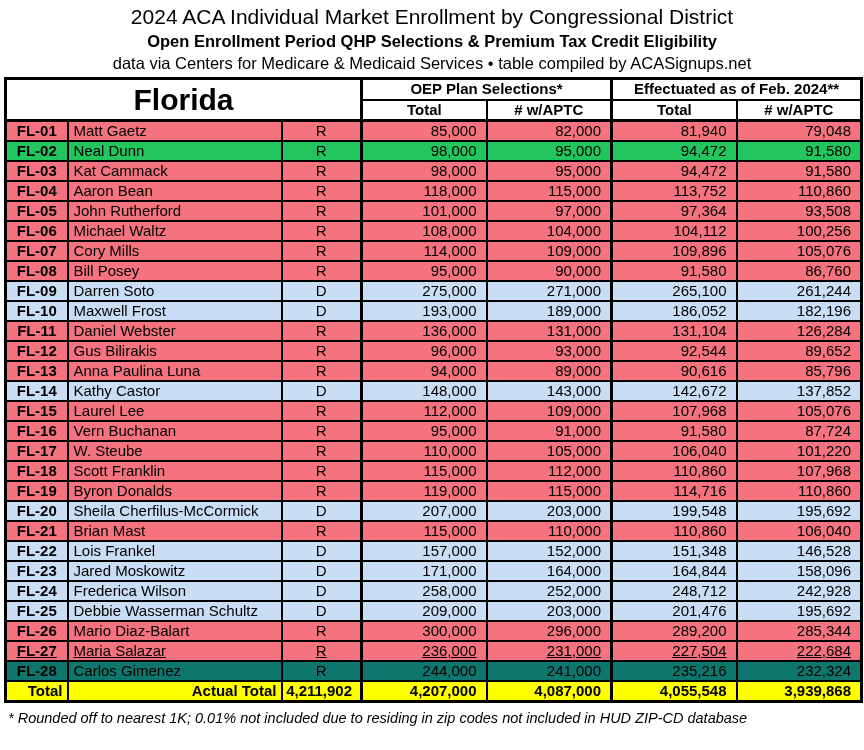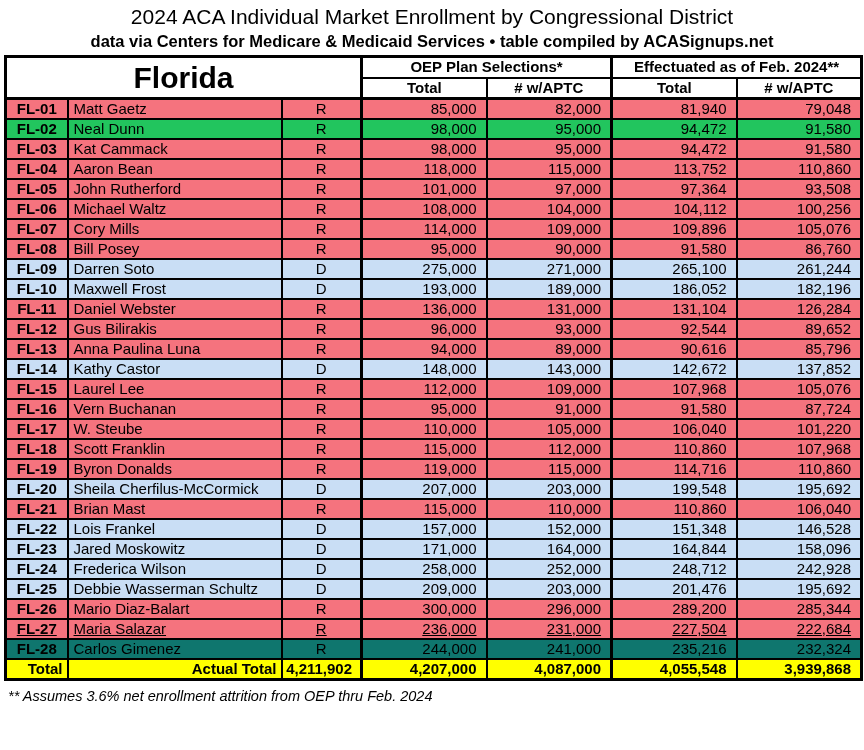--- a/index.html
+++ b/index.html
@@ -7,21 +7,21 @@
   body {
     width: 864px; height: 750px;
     background: #ffffff;
     font-family: "Liberation Sans", sans-serif;
     color: #000;
     overflow: hidden;
   }
   .titleblock { text-align: center; padding-top: 3px; }
   .title   { font-size: 21px; font-weight: normal; line-height: 27px; }
   .subtitle{ font-size: 16.5px; font-weight: bold; line-height: 22px; }
-  .byline  { font-size: 16.5px; font-weight: bold; line-height: 22px; text-align: center; }
+  .byline  { font-size: 16.5px; font-weight: normal; line-height: 22px; text-align: center; }
 
   table.enroll {
     border-collapse: collapse;
     table-layout: fixed;
     margin: 3px 4px 0 4px;
     width: 856px;
     border: 3px solid #000;
   }
   .enroll th, .enroll td {
     border: 2px solid #000;
@@ -47,20 +47,21 @@
   tfoot td.right { text-align: right; padding-right: 4px; }
   tfoot td.num   { text-align: right; padding-right: 9px; }
 
   .footnotes { margin: 5px 8px 0 8px; font-style: italic; font-size: 14.5px; line-height: 20px; }
 </style>
 </head>
 <body>
 
 <div class="titleblock">
   <div class="title">2024 ACA Individual Market Enrollment by Congressional District</div>
+  <div class="subtitle">Open Enrollment Period QHP Selections &amp; Premium Tax Credit Eligibility</div>
   <div class="byline">data via Centers for Medicare &amp; Medicaid Services • table compiled by ACASignups.net</div>
 </div>
 
 <table class="enroll">
   <colgroup>
     <col style="width:62px">
       <col style="width:214px">
       <col style="width:80px">
     <col style="width:125px">
       <col style="width:125px">
@@ -341,14 +342,14 @@
       <td class="num" style="padding-right:8px">4,211,902</td>
       <td class="num thick-l">4,207,000</td>
       <td class="num">4,087,000</td>
       <td class="num thick-l">4,055,548</td>
       <td class="num">3,939,868</td>
     </tr>
   </tfoot>
 </table>
 
 <div class="footnotes">
-  <div>** Assumes 3.6% net enrollment attrition from OEP thru Feb. 2024</div>
+  <div>* Rounded off to nearest 1K; 0.01% not included due to residing in zip codes not included in HUD ZIP-CD database</div>
 </div>
 
 </body></html>

